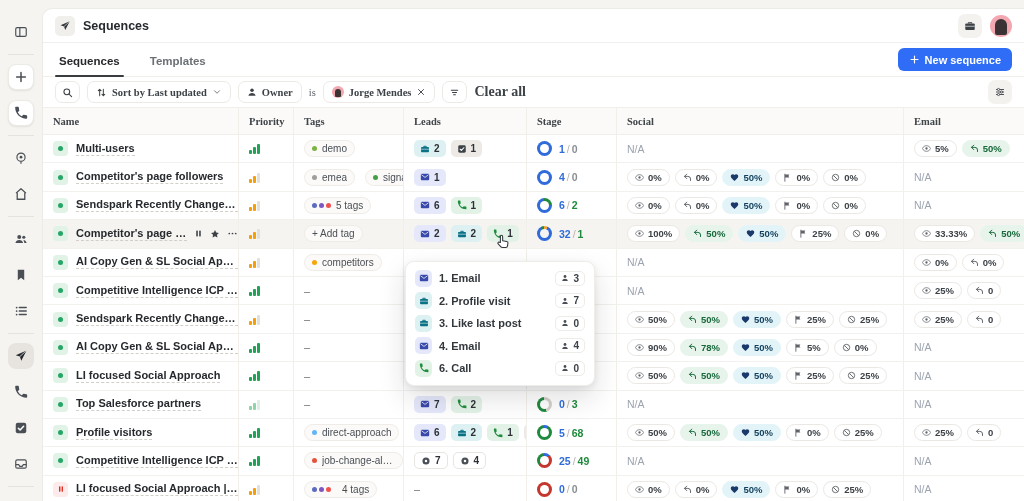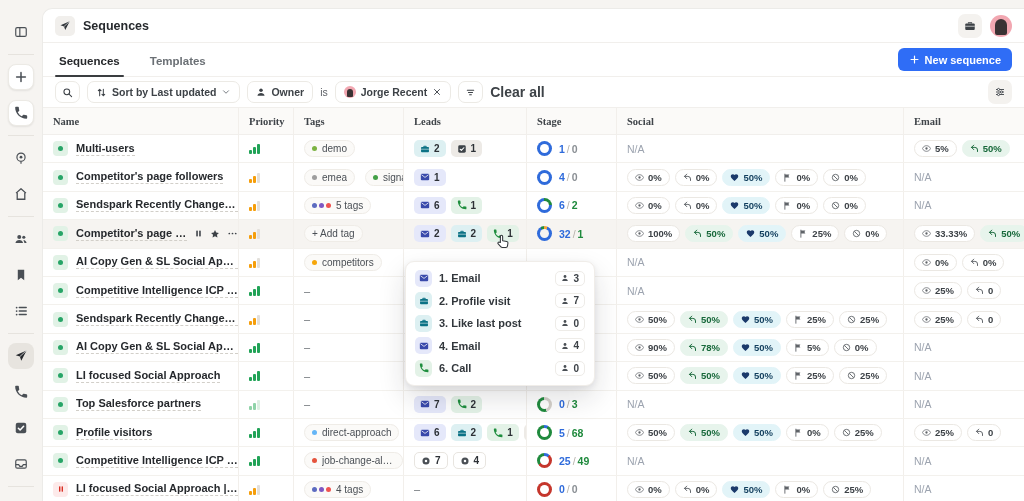--- a/index.html
+++ b/index.html
@@ -25,21 +25,21 @@
   .icon-btn { width:24px; height:24px; border-radius:7px; background:#f4f2ef; display:flex; align-items:center; justify-content:center; cursor:pointer; border:none; }
   .avatar { width:22px; height:22px; border-radius:50%; background:#f2a7b1; position:relative; overflow:hidden; cursor:pointer; }
   .avatar::after { content:""; position:absolute; left:5px; top:4px; width:12px; height:16px; background:#3a3233; border-radius:6px 6px 2px 2px; }
 
   .tabsbar { height:34px; display:flex; align-items:flex-end; padding:0 12px; border-bottom:1px solid #f1efec; }
   .tab { font-size:11.5px; padding:8px 4px 9px; margin-right:22px; color:#6b7075; font-weight:600; position:relative; cursor:pointer; }
   .tab.active { color:#26282b; font-weight:700; }
   .tab.active::after { content:""; position:absolute; left:0; right:0; bottom:-1px; height:2.5px; background:#3a3d40; border-radius:2px; }
   .primary-btn { margin-left:auto; margin-bottom:5px; display:flex; align-items:center; gap:5px; background:#2f6df6; color:#fff; border:none; border-radius:6px; height:23px; padding:0 11px; font-size:11px; font-weight:700; cursor:pointer; }
 
-  .filterbar { height:30px; display:flex; align-items:center; gap:7px; padding:0 12px; }
+  .filterbar { height:30px; display:flex; align-items:center; gap:7px; padding:0 12px;font-family:Liberation Serif, serif; }
   .fchip { display:flex; align-items:center; gap:5px; height:22px; padding:0 8px; background:#fff; border:1px solid #eceae5; border-radius:7px; font-size:10.5px; font-weight:600; color:#3d4247; cursor:pointer; white-space:nowrap; }
   .fplain { font-size:10.5px; color:#5f6368; }
   .mini-avatar { width:12px; height:12px; border-radius:50%; background:#f2a7b1; position:relative; overflow:hidden; }
   .mini-avatar::after { content:""; position:absolute; left:3px; top:2.5px; width:6px; height:8px; background:#3a3233; border-radius:3px 3px 1px 1px; }
   .clear-all { font-size:14px; font-weight:600; color:#3d4247; cursor:pointer; }
   .filterbar .spacer { flex:1; }
 
   
   .grid { display:grid; grid-template-columns:196px 55px 110px 123px 90px 287px 1fr; }
   .thead { height:28px; align-items:center; background:#fbfaf8; border-top:1px solid #f1efec; border-bottom:1px solid #f1efec; }
@@ -256,21 +256,21 @@
             <svg width="10" height="10" viewBox="0 0 24 24" style="display:block">
               <circle cx="12" cy="7.5" r="4.2" fill="#3d4247"></circle>
               <path d="M3.5 21c.6-4.4 4.2-6.6 8.5-6.6s7.9 2.2 8.5 6.6z" fill="#3d4247"></path>
             </svg>
           </span>
         <span>Owner</span>
       </div>
       <span class="fplain">is</span>
       <div class="fchip">
         <span class="mini-avatar"></span>
-        <span>Jorge Recent</span>
+        <span>Jorge Mendes</span>
         <span id="f-x">
             <svg width="10" height="10" viewBox="0 0 24 24" style="display:block">
               <path d="M6 6l12 12M18 6 6 18" stroke="#4a4f55" stroke-width="2.4" stroke-linecap="round"></path>
             </svg>
           </span>
       </div>
       <div class="fchip" style="padding:0 6px">
           <span id="f-filter">
             <svg width="11" height="11" viewBox="0 0 24 24" style="display:block">
               <path d="M5 7h14M7.5 12h9M10 17h4" stroke="#3d4247" stroke-width="2.2" stroke-linecap="round"></path>
@@ -1133,21 +1133,21 @@
               <i style="height:4px;background:#f59e0b"></i>
               <i style="height:7px;background:#f59e0b"></i>
               <i style="height:10px;background:#e3e0db"></i>
             </span>
           </div>
           <div class="cell">
             <span class="pill">
               <span class="tdot" style="background:#5c6bc0;margin-right:-3px"></span>
               <span class="tdot" style="background:#7e57c2;margin-right:-3px"></span>
               <span class="tdot" style="background:#ef5350;margin-right:-3px"></span>
-              <span class="lbl" style="margin-left:3px">4 tags</span>
+              <span class="lbl" style="margin-left:9px">4 tags</span>
             </span>
           </div>
           <div class="cell">
             <span class="dash">–</span>
           </div>
           <div class="cell">
             <span class="donut" style="background:conic-gradient(#c5362c 0% 100%)"></span>
             <span class="leads-num"><span class="cur">0</span><span class="sep">/</span><span class="tot n">0</span></span>
           </div>
           <div class="cell">

